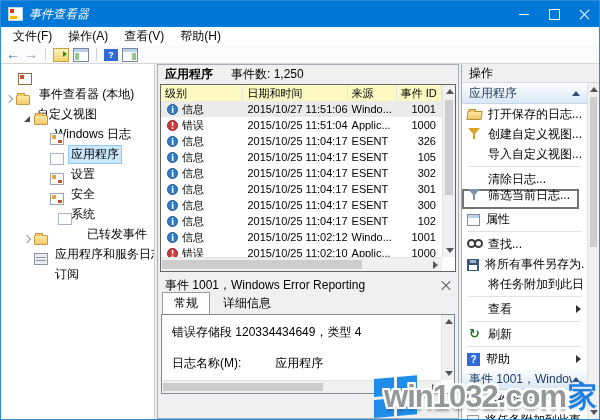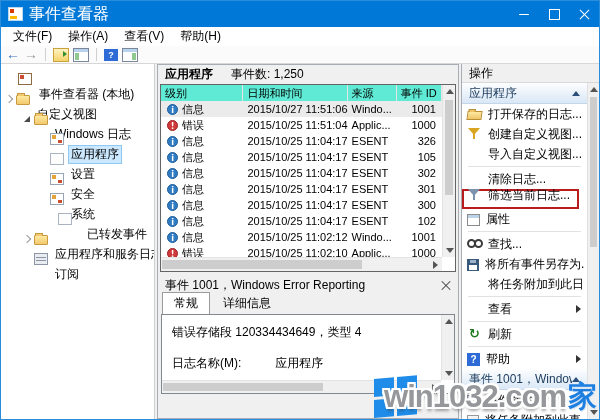--- a/index.html
+++ b/index.html
@@ -4,21 +4,21 @@
 <style>
   html,body{margin:0;padding:0;}
   body{width:600px;height:420px;overflow:hidden;font-family:"Liberation Sans","DejaVu Sans",sans-serif;font-size:12px;color:#000;background:#fff;}
   #win{position:relative;width:600px;height:420px;box-sizing:border-box;border:1px solid #2b8dd9;background:#f0f0f0;}
 
   
   #titlebar{position:absolute;left:0;top:0;right:0;height:26px;background:#0078d7;display:flex;align-items:center;color:#fff;}
   .app-icon{width:13px;height:12px;margin:0 6px 0 7px;background:#fff;border:1px solid #bcd8ef;position:relative;flex:0 0 auto;}
   .app-icon::before{content:"";position:absolute;left:1px;top:1px;width:4px;height:4px;background:#d83b01;}
   .app-icon::after{content:"";position:absolute;left:1px;bottom:1px;width:7px;height:3px;background:#ffb900;}
-  #title-text{font-size:16px;}
+  #title-text{font-size:12px;font-style:italic;}
   #caption-btns{margin-left:auto;display:flex;height:26px;}
   .cap-btn{width:30px;height:26px;display:flex;align-items:center;justify-content:center;position:relative;}
   .glyph-min{width:10px;height:1px;background:#fff;}
   .glyph-max{width:9px;height:9px;border:1px solid #fff;}
   .glyph-close{position:relative;width:11px;height:11px;}
   .glyph-close::before,.glyph-close::after{content:"";position:absolute;left:-1px;top:5px;width:13px;height:1px;background:#fff;}
   .glyph-close::before{transform:rotate(45deg);}
   .glyph-close::after{transform:rotate(-45deg);}
 
   
@@ -56,21 +56,21 @@
   .ti-subs{background:#e9edf2;border:1px solid #8b95a5;}
   .ti-subs::after{content:"";position:absolute;left:1px;top:3px;right:1px;height:1px;background:#8b95a5;box-shadow:0 3px 0 #8b95a5;}
   .tlabel{padding:1px 3px;margin-top:31px;}
   .tlabel.sel{background:#cce8ff;border:1px solid #8ec8f5;padding:0 2px;}
 
   
   #center{position:absolute;left:156px;top:63px;width:302px;bottom:0;background:#f0f0f0;border:1px solid #a8adb3;box-sizing:border-box;}
   .pane-title{height:19px;display:flex;align-items:center;padding:0 7px;}
   .pane-title .pt-name{font-weight:bold;margin-right:18px;}
   #listbox{position:absolute;left:2px;right:2px;top:19px;height:186px;background:#fff;border:1px solid #646464;overflow:hidden;}
-  #lv-header{position:absolute;left:0;top:0;right:13px;height:16px;display:flex;background:#5eead4;border-bottom:1px solid #dcdcdc;font-size:11px;align-items:center;}
+  #lv-header{position:absolute;left:0;top:0;right:13px;height:16px;display:flex;background:#fef9c3;border-bottom:1px solid #dcdcdc;font-size:11px;align-items:center;}
   .hcell{box-sizing:border-box;border-right:1px solid #e4e4e4;height:16px;line-height:16px;padding-left:4px;overflow:hidden;white-space:nowrap;}
   .c-level{width:84px;}
   .c-date{width:106px;}
   .c-source{width:50px;}
   .c-id{width:46px;text-align:right;padding-right:6px;}
   #event-rows{position:absolute;left:0;top:16px;right:13px;bottom:14px;overflow:hidden;font-size:11px;}
   .erow{height:16px;display:flex;align-items:center;white-space:nowrap;}
   .erow.sel{background:#ebebeb;}
   .ecell{box-sizing:border-box;padding-left:4px;overflow:hidden;}
   .lv-wrap{display:flex;align-items:center;}
@@ -103,21 +103,21 @@
 
   
   #actions{position:absolute;left:460px;top:63px;right:0;bottom:0;background:#fff;border-left:1px solid #a8adb3;box-sizing:border-box;overflow:hidden;}
   #actions-title{height:18px;line-height:18px;padding-left:7px;background:#f0f0f0;border-bottom:1px solid #d7d7d7;}
   #actions-scroll{position:absolute;right:0;top:19px;bottom:0;width:12px;background:#f0f0f0;border-left:1px solid #e0e0e0;box-sizing:border-box;}
   #actions-body{position:absolute;left:0;top:19px;right:12px;bottom:0;overflow:hidden;}
   .sec-header{height:20px;display:flex;align-items:center;padding:0 7px;background:linear-gradient(#fdfeff,#d9e7f6);border-bottom:1px solid #c5d6e8;color:#1a3a5c;white-space:nowrap;}
   .sec-header .sh-label{flex:1;overflow:hidden;}
   .sh-collapse{width:0;height:0;border-left:4px solid transparent;border-right:4px solid transparent;border-bottom:5px solid #2c4f79;}
   .act-item{height:20px;display:flex;align-items:center;padding:0 3px 0 5px;white-space:nowrap;box-sizing:border-box;}
-  .act-item.hl{border:2px solid #b91c1c;height:20px;margin-right:8px;padding:0 1px 8px 3px;}
+  .act-item.hl{border:2px solid #737373;height:20px;margin-right:8px;padding:0 1px 8px 3px;}
   .act-ic{width:15px;height:14px;margin-right:6px;flex:0 0 auto;position:relative;box-sizing:border-box;}
   .act-label{flex:1;overflow:hidden;}
   .act-sub{width:0;height:0;border-top:4px solid transparent;border-bottom:4px solid transparent;border-left:5px solid #333;margin-right:3px;}
   .act-sep{height:1px;background:#e2e2e2;margin:2px 6px;}
   
   .ai-open-folder{background:linear-gradient(#ffe9a0,#efc56a);border:1px solid #b98f35;height:9px;margin-top:3px;transform:skewX(-8deg);}
   .ai-open-folder::before{content:"";position:absolute;left:0;top:-3px;width:5px;height:2px;background:#efc56a;border:1px solid #b98f35;border-bottom:none;}
   .ai-funnel-gold::before,.ai-funnel-blue::before{content:"";position:absolute;left:1px;top:1px;width:0;height:0;border-left:6px solid transparent;border-right:6px solid transparent;}
   .ai-funnel-gold::before{border-top:7px solid #d9a520;}
   .ai-funnel-blue::before{border-top:7px solid #7b93ad;}

